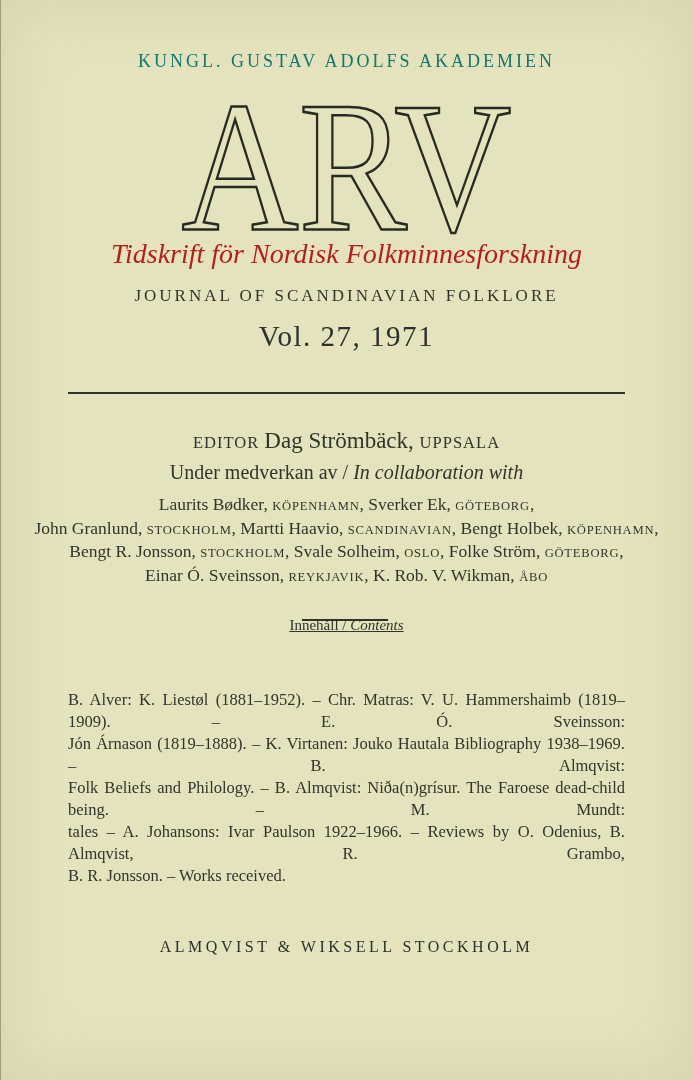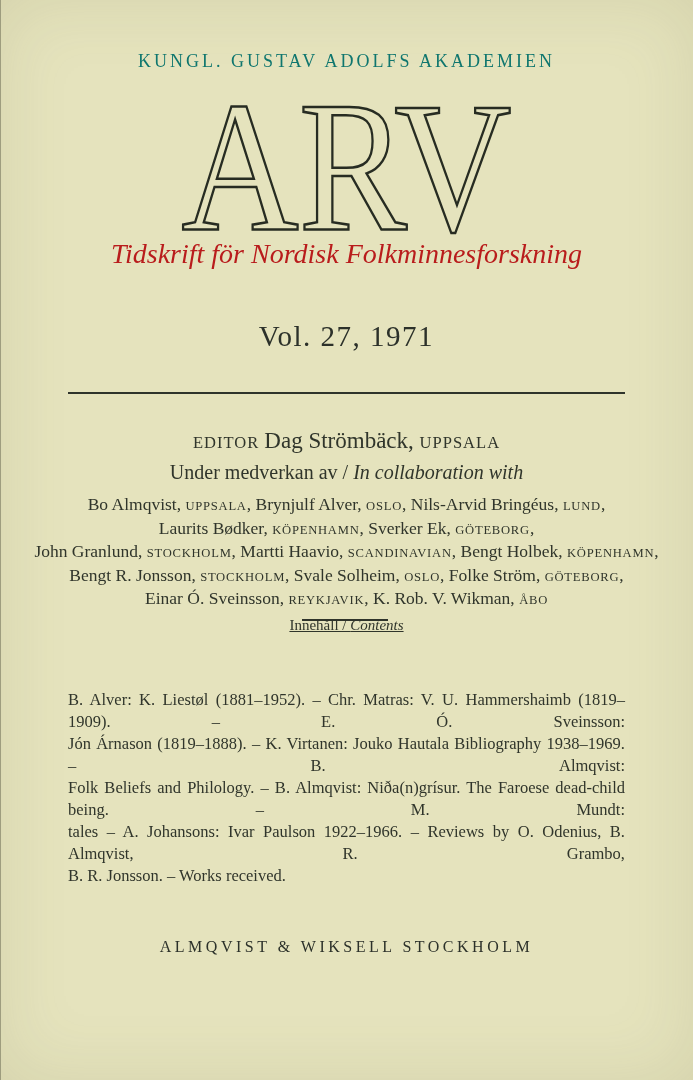--- a/index.html
+++ b/index.html
@@ -69,31 +69,31 @@
   <div class="centered academy">KUNGL. GUSTAV ADOLFS AKADEMIEN</div>
 
   <div class="centered arv-wrap">
     <svg width="693" height="150" viewBox="0 0 693 150">
       <text class="arv-text" x="346.5" y="135" text-anchor="middle" font-size="186" textLength="330" lengthAdjust="spacingAndGlyphs">ARV</text>
     </svg>
   </div>
 
   <div class="centered subtitle-sv">Tidskrift för Nordisk Folkminnesforskning</div>
 
+  <div class="centered subtitle-en">JOURNAL OF SCANDINAVIAN FOLKLORE</div>
 
   <div class="centered volume">Vol. 27, 1971</div>
 
   <div class="rule-main"></div>
 
   <div class="centered editor-line"><span class="seg-c">EDITOR </span><span class="seg-r">Dag Strömbäck, </span><span class="seg-c">UPPSALA</span></div>
 
   <div class="centered collab-line"><span class="seg-r">Under medverkan av / </span><span class="seg-i">In collaboration with</span></div>
 
   <div class="centered contributors">
-      <div class="contrib-line"><span class="seg-r">Bo Almqvist, </span><span class="seg-c">UPPSALA</span><span class="seg-r">, Brynjulf Alver, </span><span class="seg-c">OSLO</span><span class="seg-r">, Nils-Arvid Bringéus, </span><span class="seg-c">LUND</span><span class="seg-r">,</span></div>
       <div class="contrib-line"><span class="seg-r">Laurits Bødker, </span><span class="seg-c">KÖPENHAMN</span><span class="seg-r">, Sverker Ek, </span><span class="seg-c">GÖTEBORG</span><span class="seg-r">,</span></div>
       <div class="contrib-line"><span class="seg-r">John Granlund, </span><span class="seg-c">STOCKHOLM</span><span class="seg-r">, Martti Haavio, </span><span class="seg-c">SCANDINAVIAN</span><span class="seg-r">, Bengt Holbek, </span><span class="seg-c">KÖPENHAMN</span><span class="seg-r">,</span></div>
       <div class="contrib-line"><span class="seg-r">Bengt R. Jonsson, </span><span class="seg-c">STOCKHOLM</span><span class="seg-r">, Svale Solheim, </span><span class="seg-c">OSLO</span><span class="seg-r">, Folke Ström, </span><span class="seg-c">GÖTEBORG</span><span class="seg-r">,</span></div>
       <div class="contrib-line"><span class="seg-r">Einar Ó. Sveinsson, </span><span class="seg-c">REYKJAVIK</span><span class="seg-r">, K. Rob. V. Wikman, </span><span class="seg-c">ÅBO</span></div>
     </div>
 
   <div class="rule-short"></div>
 
   <div class="centered toc-heading"><span class="seg-r">Innehåll / </span><span class="seg-i">Contents</span></div>
 

